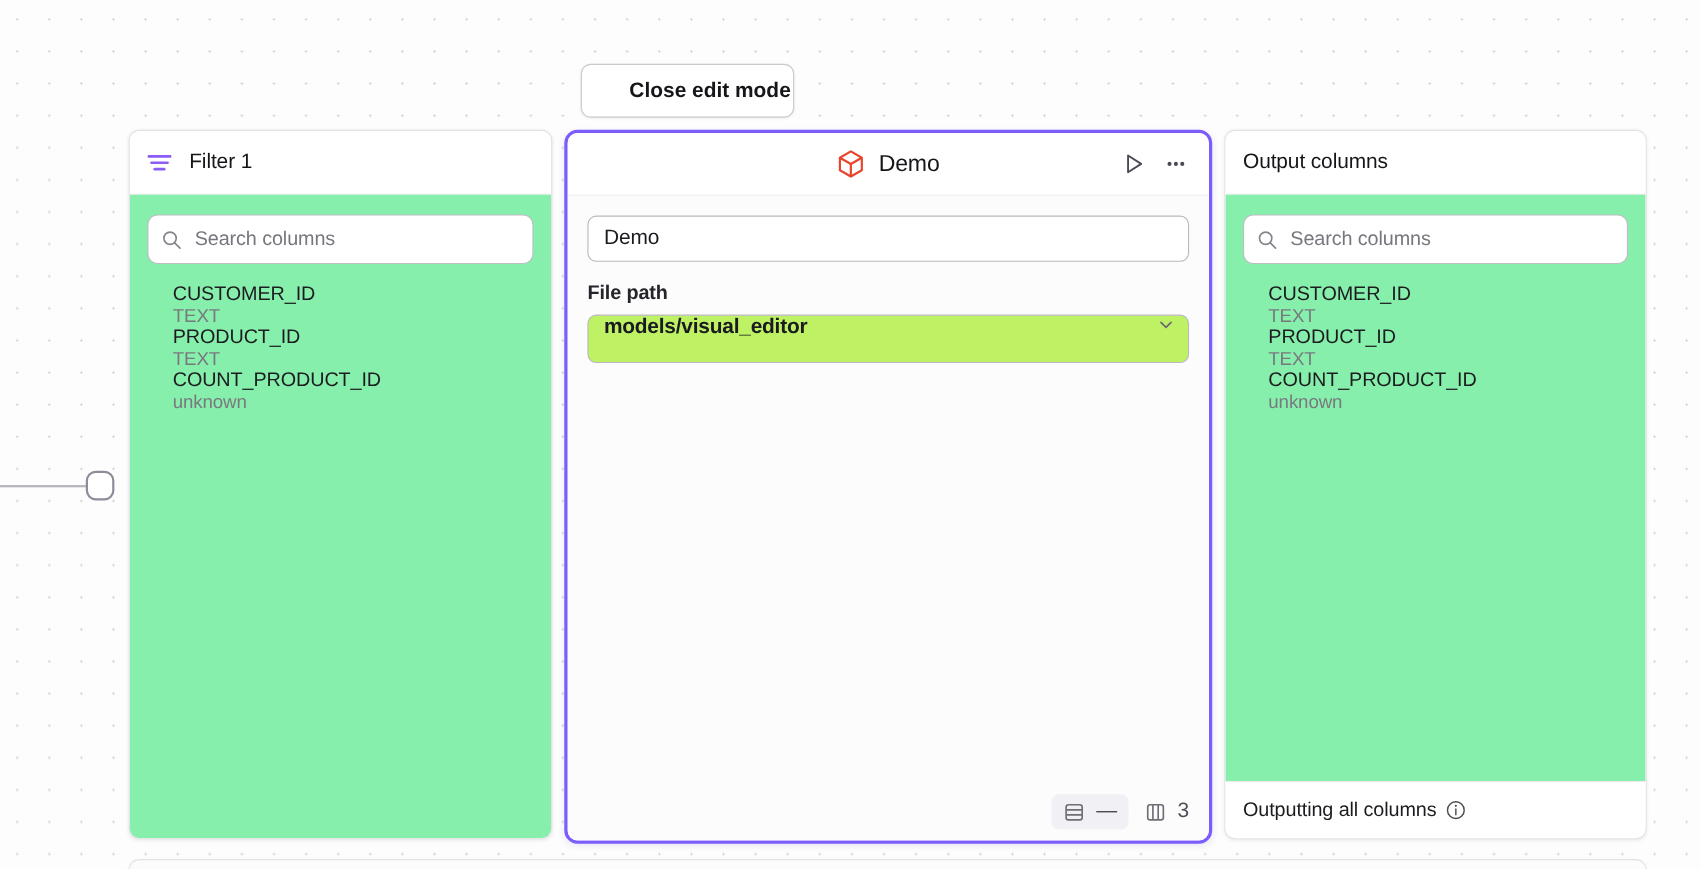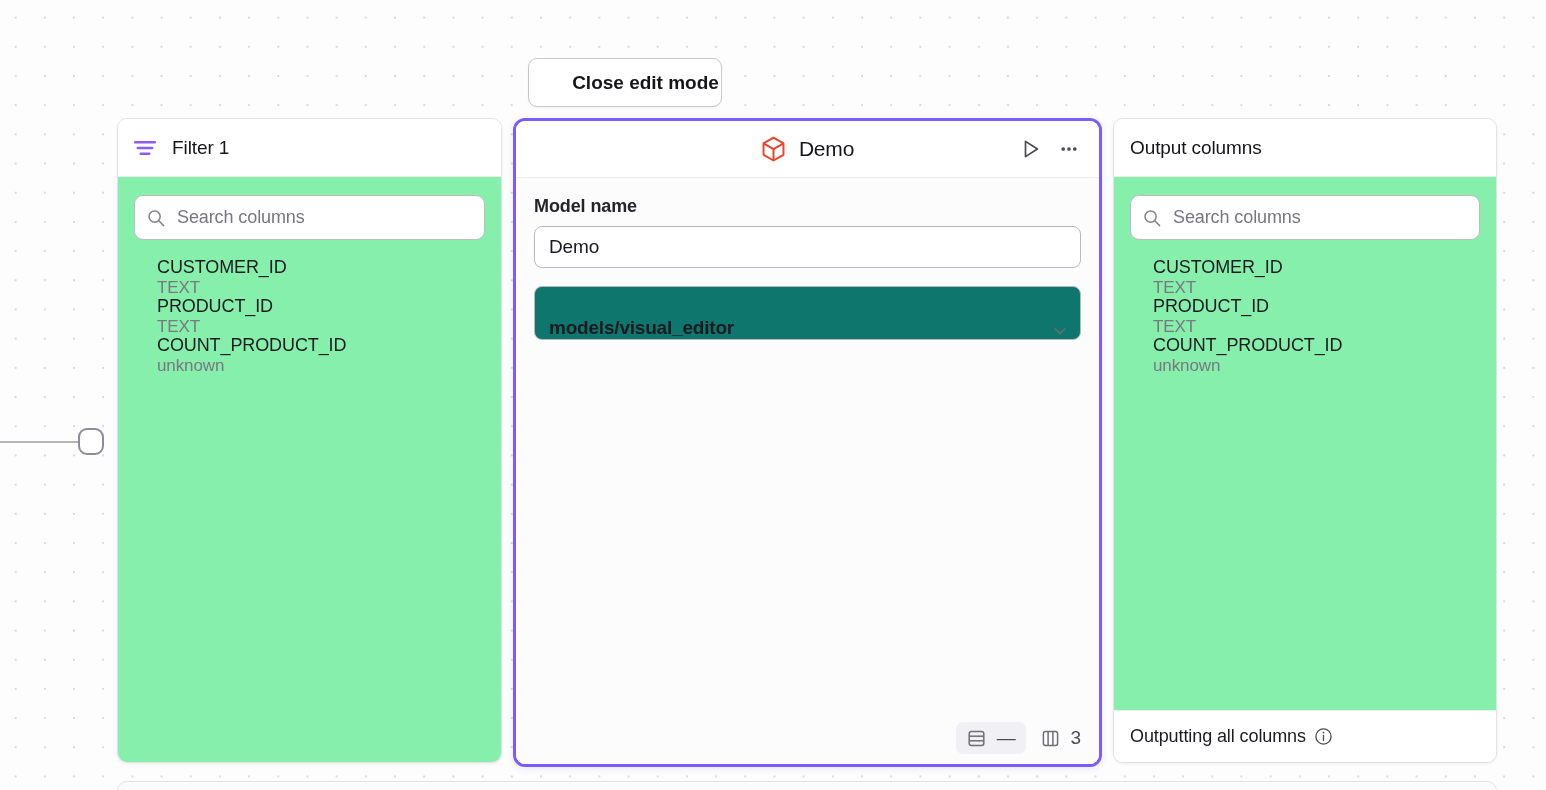--- a/index.html
+++ b/index.html
@@ -219,26 +219,26 @@
     font-family: "Liberation Sans", sans-serif;
     font-size: 19px;
     color: #1a1a20;
     letter-spacing: -0.1px;
     padding: 0 14px;
     margin-bottom: 18px;
     outline: none;
   }
   .select-input {
     width: 100%;
-    height: 54px;
+    height: 44px;
     border: 1px solid #b9b8bf;
     border-radius: 8px;
-    background: #0f766e;
-    display: flex;
-    align-items: flex-end;
+    background: #bef264;
+    display: flex;
+    align-items: flex-start;
     padding: 0 12px 0 14px;
     cursor: pointer;
   }
   .select-value {
     flex: 1 1 auto;
     font-size: 19px;
     font-weight: bold;
     color: #1a1a20;
     letter-spacing: -0.2px;
     white-space: nowrap;
@@ -377,23 +377,23 @@
           <svg width="22" height="22" viewBox="0 0 22 22">
             <circle cx="5.2" cy="11" r="1.85" fill="#4b4a52"></circle>
             <circle cx="11" cy="11" r="1.85" fill="#4b4a52"></circle>
             <circle cx="16.8" cy="11" r="1.85" fill="#4b4a52"></circle>
           </svg>
         </button>
       </div>
     </div>
 
     <div class="panel-body">
-      <label class="field-label">Model name</label>
       <input class="text-input" type="text" value="Demo" style="">
 
+      <label class="field-label">File path</label>
       <div class="select-input">
         <span class="select-value">models/visual_editor</span>
         <svg class="chevron" viewBox="0 0 16 16">
           <path d="M3.4 6 L8 10.6 L12.6 6" fill="none" stroke="#6b6a72" stroke-width="1.5" stroke-linecap="round" stroke-linejoin="round"></path>
         </svg>
       </div>
 
       <div class="demo-footer">
         <div class="stat-pill">
           <svg class="rows-icon" viewBox="0 0 21 21">

